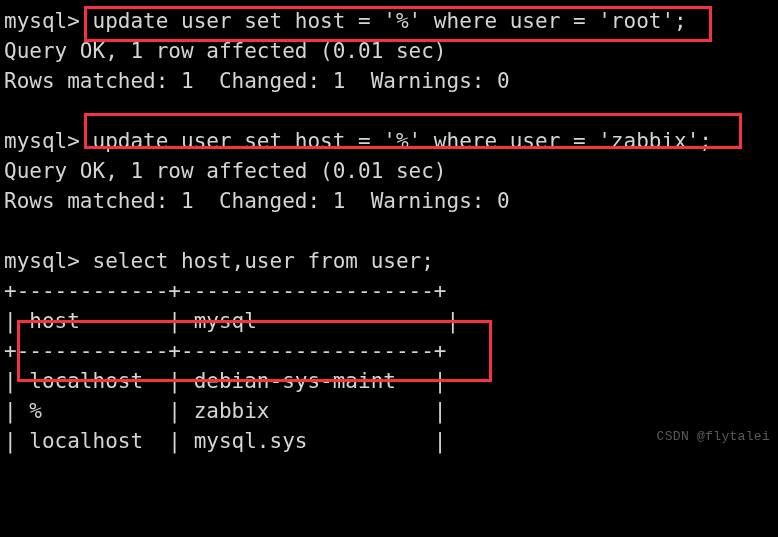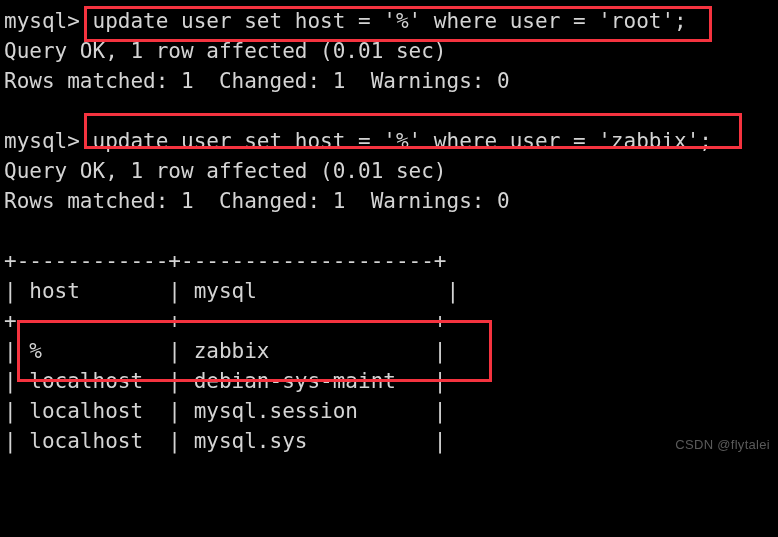--- a/index.html
+++ b/index.html
@@ -46,48 +46,48 @@
     box-sizing: border-box;
     pointer-events: none;
     background: transparent;
   }
   #box-root     { left: 84px;  top: 6px;   width: 628px; height: 36px; }
   #box-zabbix   { left: 84px;  top: 113px; width: 658px; height: 36px; }
   #box-rows     { left: 17px;  top: 320px; width: 475px; height: 62px; }
   #watermark {
     position: absolute;
     right: 8px;
-    bottom: 8px;
+    bottom: 16px;
     color: #5a5a5a;
     font-size: 13px;
-    font-family: Liberation Sans, sans-serif;
+    font-family: Liberation Mono, monospace;
     letter-spacing: 0.3px;
     white-space: pre;
   }
 </style>
 </head>
 <body>
 
 <div id="terminal">
 
   <div class="screen">
     <div class="line">mysql&gt; update user set host = '%' where user = 'root';</div>
     <div class="line">Query OK, 1 row affected (0.01 sec)</div>
     <div class="line">Rows matched: 1  Changed: 1  Warnings: 0</div>
     <div class="line blank"></div>
     <div class="line">mysql&gt; update user set host = '%' where user = 'zabbix';</div>
     <div class="line">Query OK, 1 row affected (0.01 sec)</div>
     <div class="line">Rows matched: 1  Changed: 1  Warnings: 0</div>
     <div class="line blank"></div>
+    <div class="line">mysql&gt; select host,user from user;</div>
     <div class="line">+------------+--------------------+</div>
     <div class="line">| host       | mysql               |</div>
     <div class="line">+------------+--------------------+</div>
+    <div class="line">| localhost  | debian-sys-maint   |</div>
     <div class="line">| %          | zabbix             |</div>
-    <div class="line">| localhost  | debian-sys-maint   |</div>
-    <div class="line">| localhost  | mysql.session      |</div>
     <div class="line">| localhost  | mysql.sys          |</div>
 
   </div>
 
   <div class="highlight-box" id="box-root"></div>
   <div class="highlight-box" id="box-zabbix"></div>
   <div class="highlight-box" id="box-rows"></div>
 
   <div id="watermark">CSDN @flytalei</div>
 

